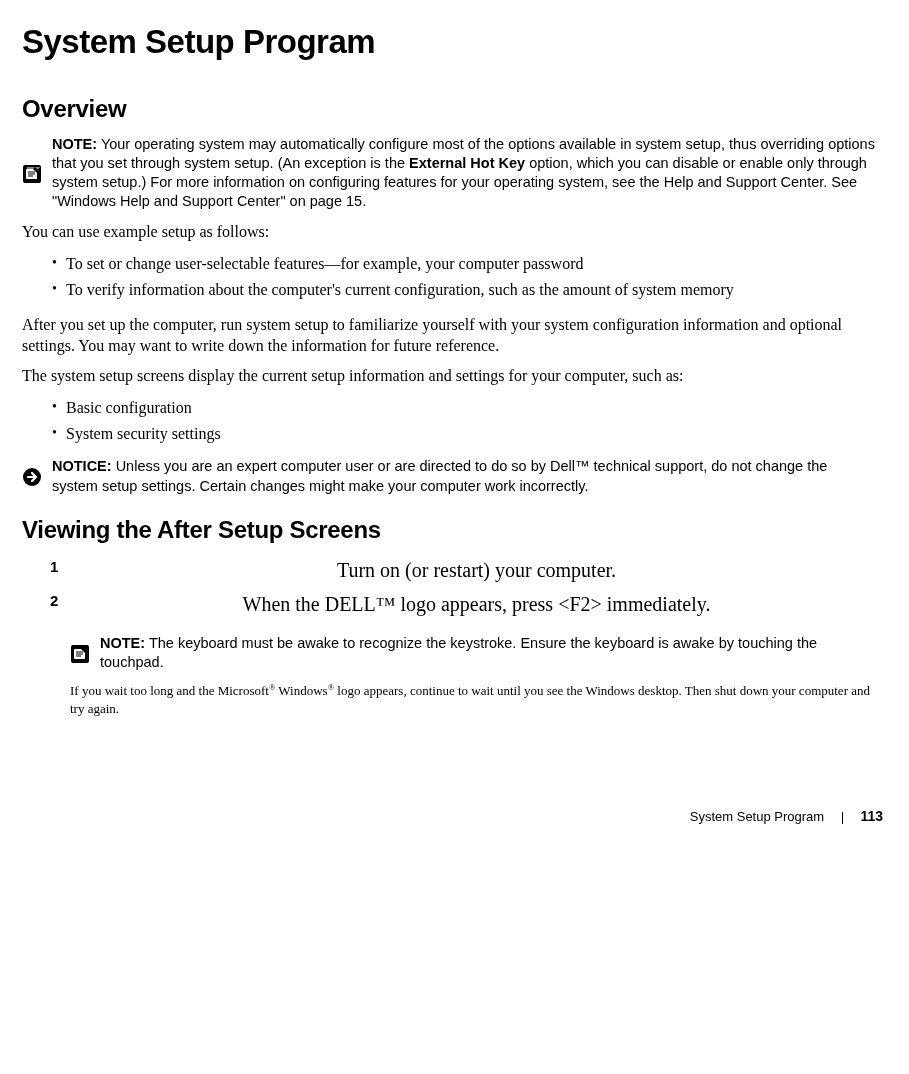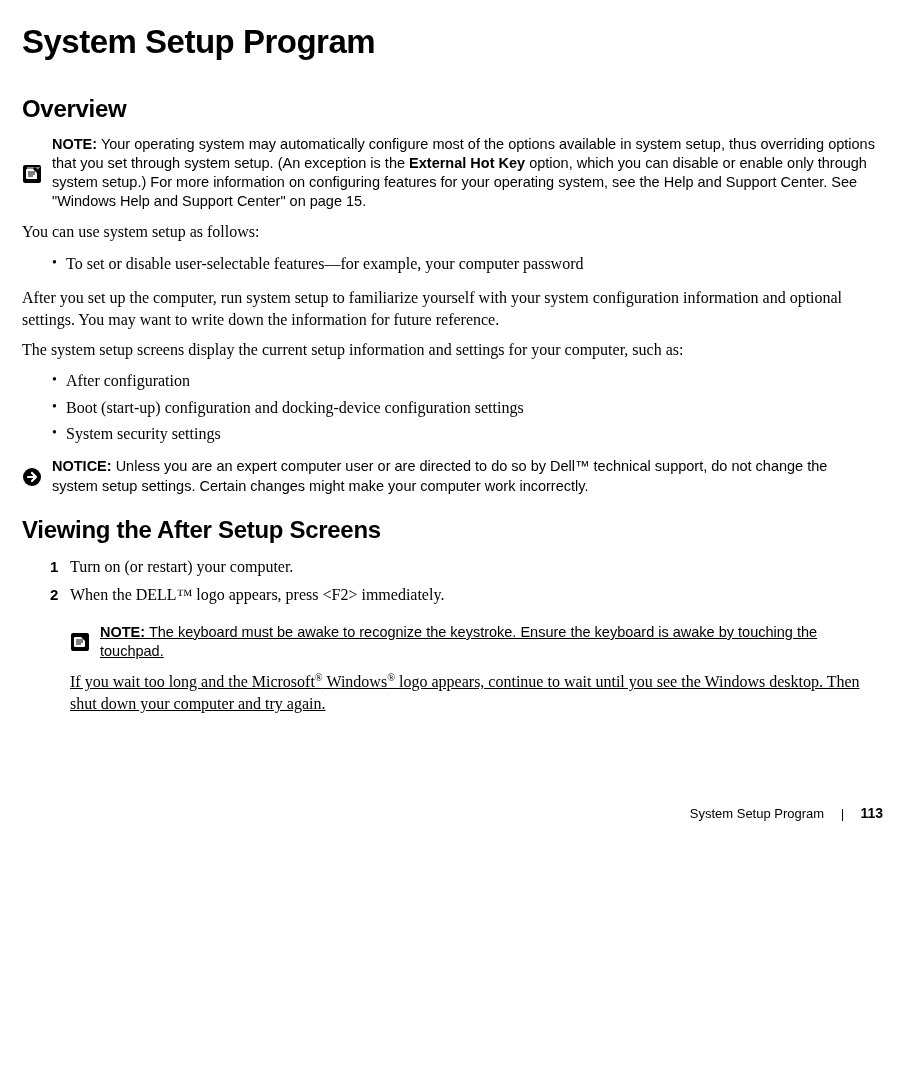--- a/index.html
+++ b/index.html
@@ -80,31 +80,31 @@
   }
   .step-num {
     font-family: 'Helvetica Neue', Helvetica, Arial, sans-serif;
     font-weight: bold;
     font-size: 15px;
     width: 20px;
     flex: 0 0 20px;
     padding-top: 1px;
   }
   .step-text {
-    font-size: 16px;
+    font-size: 20px;
     line-height: 1.4;
     flex: 1;
+    text-align: center;
   }
   .sub-block {
     margin-left: 48px;
     margin-top: 16px;
     margin-bottom: 6px;
-    text-decoration: underline;
-  }
-  .sub-block p.body { font-size: 16px; }
+  }
+  .sub-block p.body { font-size: 13px; }
   .footer {
     position: relative;
     margin-top: 90px;
     text-align: right;
     font-family: 'Helvetica Neue', Helvetica, Arial, sans-serif;
     font-size: 13px;
   }
   .footer .sep {
     display: inline-block;
     width: 1px;
@@ -134,33 +134,33 @@
       <line x1="6" y1="10" x2="13" y2="10" stroke="#000" stroke-width="1"></line>
       <line x1="6" y1="12" x2="11" y2="12" stroke="#000" stroke-width="1"></line>
       <path d="M13 3 L17 7 L15 9 L11 5 Z" fill="#000"></path>
     </svg>
   </span>
   <div class="callout-body">
     <span class="label">NOTE:</span><span> Your operating system may automatically configure most of the options available in system setup, thus overriding options that you set through system setup. (An exception is the </span><span class="strong-inline">External Hot Key</span><span> option, which you can disable or enable only through system setup.) For more information on configuring features for your operating system, see the Help and Support Center. See "Windows Help and Support Center" on page 15.</span>
   </div>
 </div>
 
-<p class="body">You can use system setup as follows:</p>
+<p class="body">You can use example setup as follows:</p>
 
 <ul class="bullets">
-  <li>To set or disable user-selectable features—for example, your computer password</li>
+  <li>To set or change user-selectable features—for example, your computer password</li>
+  <li>To verify information about the computer's current configuration, such as the amount of system memory</li>
 </ul>
 
 <p class="body">After you set up the computer, run system setup to familiarize yourself with your system configuration information and optional settings. You may want to write down the information for future reference.</p>
 
 <p class="body">The system setup screens display the current setup information and settings for your computer, such as:</p>
 
 <ul class="bullets">
-  <li>After configuration</li>
-  <li>Boot (start-up) configuration and docking-device configuration settings</li>
+  <li>Basic configuration</li>
   <li>System security settings</li>
 </ul>
 
 <div class="callout">
   <span class="callout-icon">
     <svg viewBox="0 0 20 20" width="20" height="20">
       <circle cx="10" cy="10" r="9" fill="#000"></circle>
       <path d="M6 10 L12 10 M10 6 L14 10 L10 14" stroke="#fff" stroke-width="2.2" fill="none" stroke-linecap="round" stroke-linejoin="round"></path>
     </svg>
   </span>

